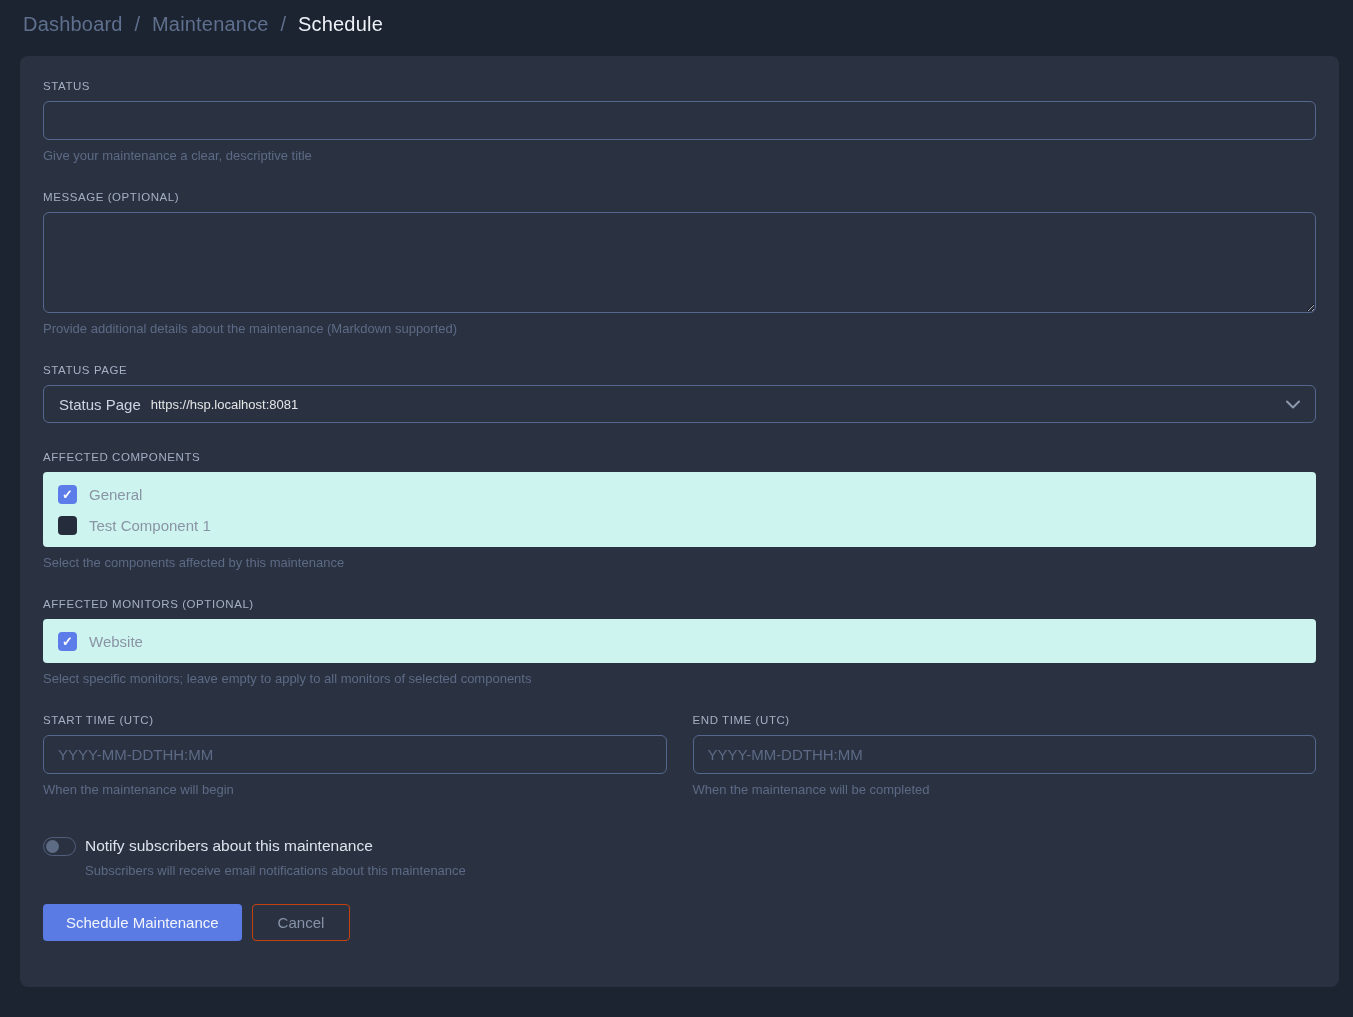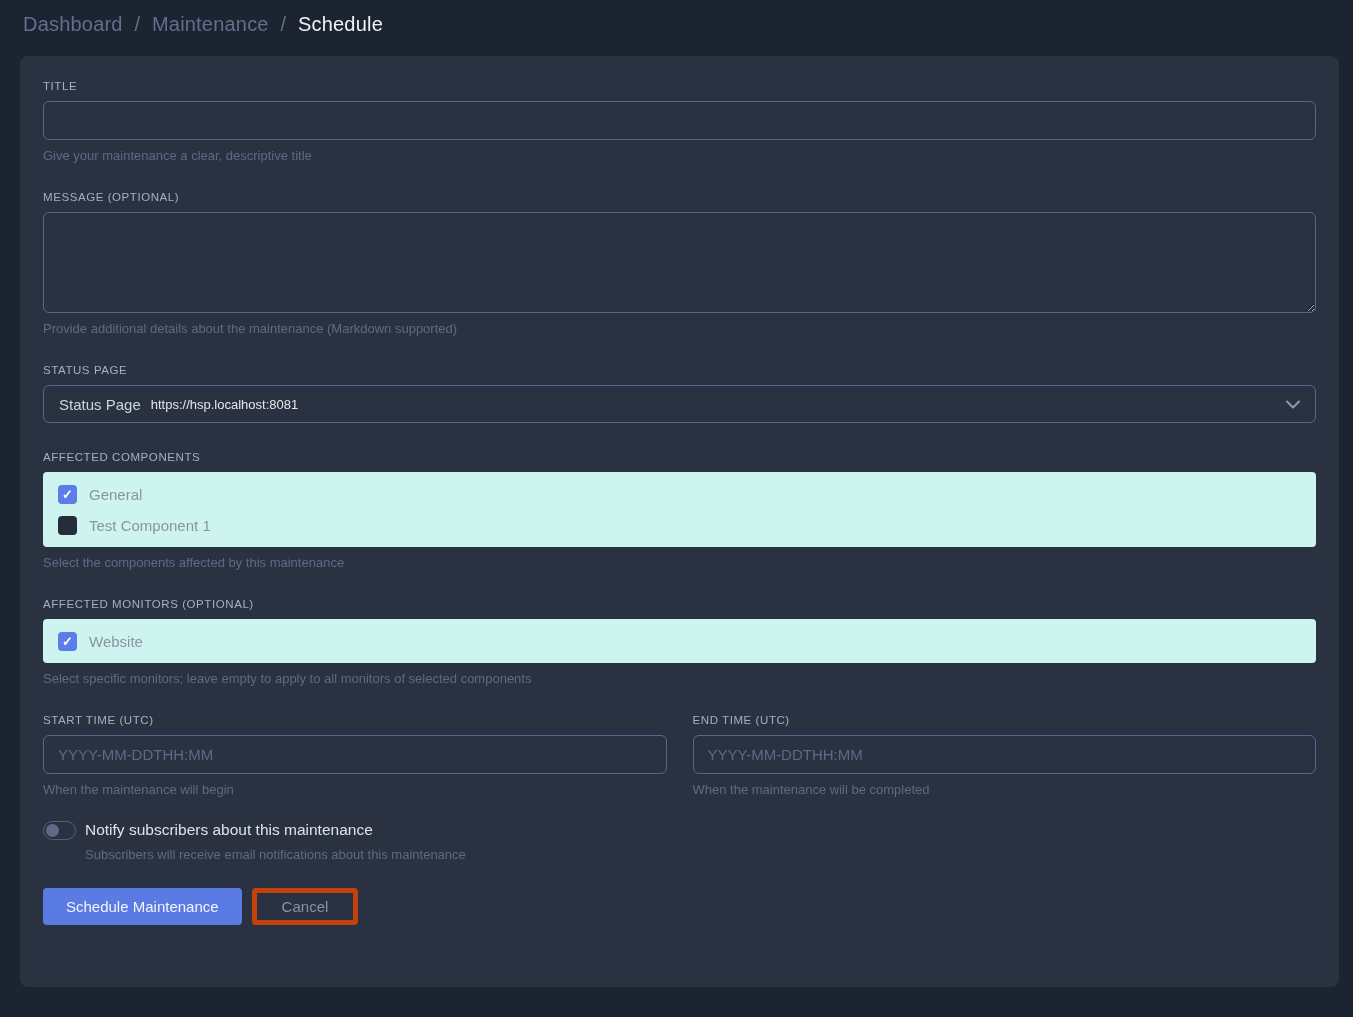--- a/index.html
+++ b/index.html
@@ -112,21 +112,21 @@
   }
   .checkbox.checked { background: #5b7ce9; }
   .checkbox.checked .check-icon { display: block; }
   .check-label { font-size: 15px; color: #8a94a5; }
 
   
   .time-grid {
     display: grid;
     grid-template-columns: 1fr 1fr;
     column-gap: 26px;
-    margin-bottom: 24px;
+    margin-bottom: 40px;
   }
 
   
   .toggle-block { margin: 6px 0 26px; }
   .toggle-row { display: flex; gap: 9px; }
   .toggle {
     width: 33px; height: 19px;
     border: 1px solid #515f7d;
     border-radius: 10px;
     position: relative;
@@ -157,42 +157,42 @@
     text-align: right;
   }
   .btn-primary {
     background: #5a7be4;
     border: none;
     color: #f2f5fb;
     padding: 0 23px;
   }
   .btn-secondary {
     background: transparent;
-    border: 5px solid #c2410c;
+    border: 1px solid #c2410c;
     color: #8793a8;
     padding: 0 25px;
   }
 </style>
 </head>
 <body>
 
 <div class="topbar">
   <div class="breadcrumb">
     <span class="crumb-muted">Dashboard</span>
     <span class="crumb-sep">/</span>
     <span class="crumb-muted">Maintenance</span>
     <span class="crumb-sep">/</span>
     <span class="crumb-current">Schedule</span>
   </div>
 </div>
 
 <div class="card">
 
   <div class="field">
-    <label class="field-label">TITLE</label>
+    <label class="field-label">STATUS</label>
     <input class="text-input" type="text" value="" style="">
     <div class="helper">Give your maintenance a clear, descriptive title</div>
   </div>
 
   <div class="field">
     <label class="field-label">MESSAGE (OPTIONAL)</label>
     <textarea class="text-input" style=""></textarea>
     <div class="helper">Provide additional details about the maintenance (Markdown supported)</div>
   </div>
 

